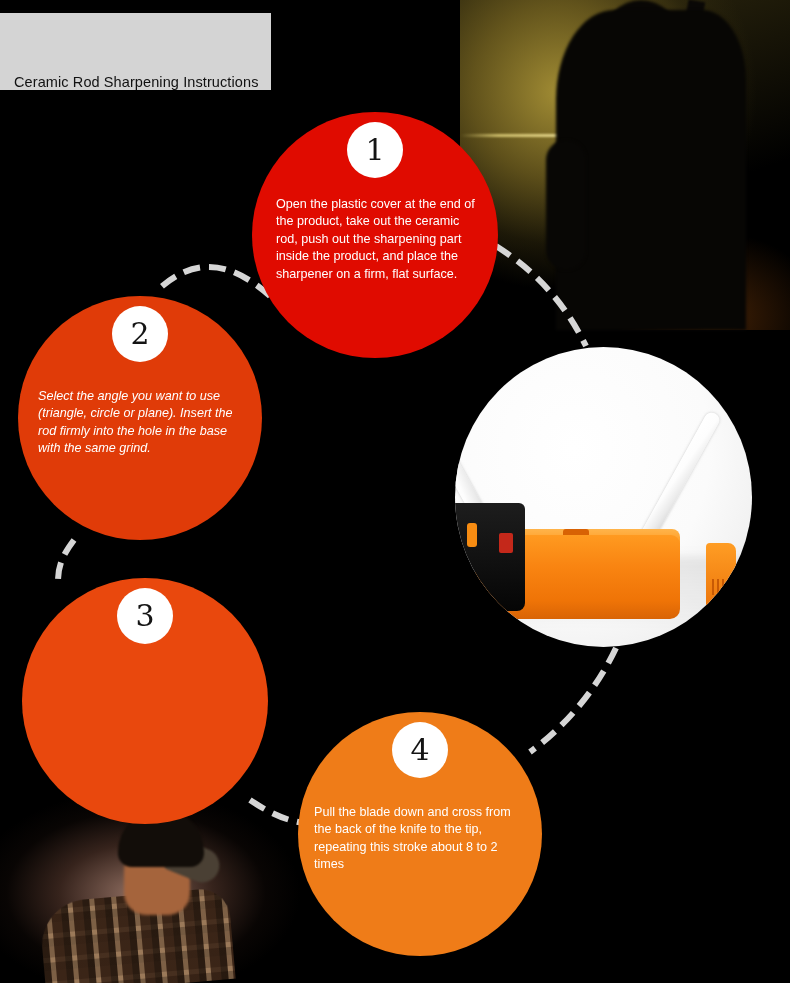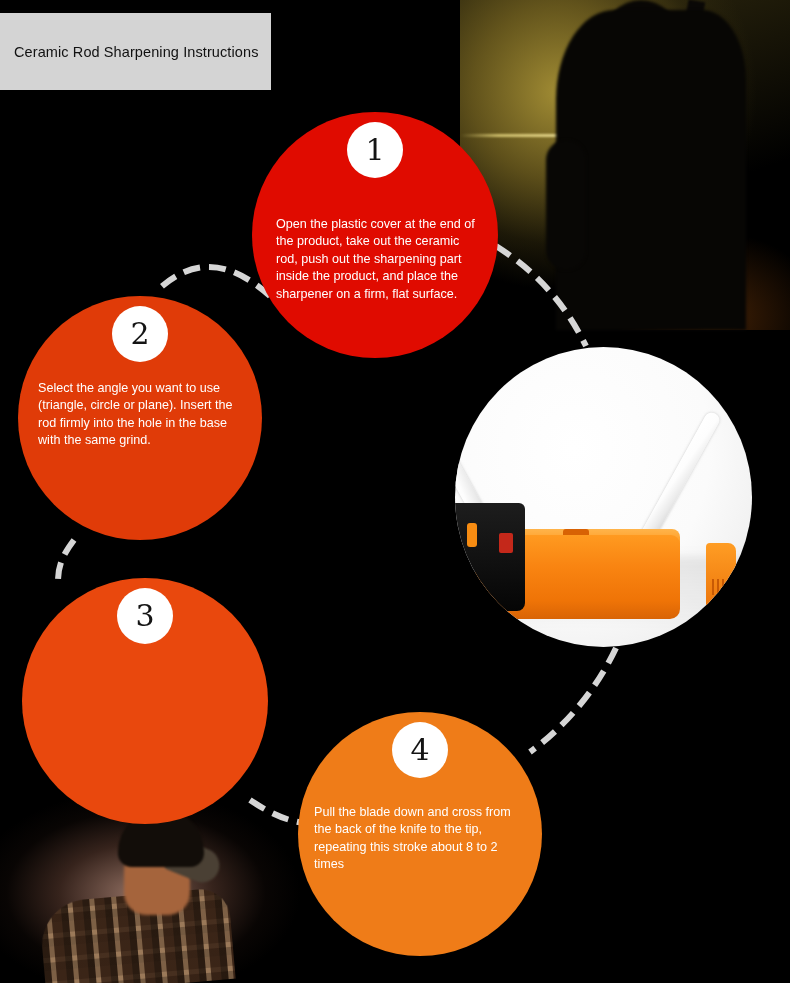--- a/index.html
+++ b/index.html
@@ -155,21 +155,21 @@
 
   
   #title-box {
     position: absolute;
     left: 0;
     top: 13px;
     width: 271px;
     height: 77px;
     background: #d4d4d4;
     display: flex;
-    align-items: center;
+    align-items: flex-end;
   }
   #title-box .title-text {
     padding-left: 14px;
     color: #111111;
     font-size: 14.5px;
     letter-spacing: 0.1px;
     white-space: nowrap;
   }
 
   
@@ -222,28 +222,28 @@
     font-size: 12.6px;
     line-height: 17.4px;
     white-space: pre-line;
   }
 
   #step-1 {
     left: 252px; top: 112px;
     width: 246px; height: 246px;
     background: #e00b00;
   }
-  #step-1 .body-text { top: 84px; padding: 0 22px 0 24px; margin-top: 20px; }
+  #step-1 .body-text { top: 84px; padding: 0 22px 0 24px; }
 
   #step-2 {
     left: 18px; top: 296px;
     width: 244px; height: 244px;
     background: #e03b08;
   }
-  #step-2 .body-text { top: 84px; padding: 0 16px 0 20px; }
+  #step-2 .body-text { top: 92px; padding: 0 16px 0 20px; font-style: italic; }
 
   #step-3 {
     left: 22px; top: 578px;
     width: 246px; height: 246px;
     background: #e9480d;
   }
   #step-3 .body-text { top: 68px; padding: 0 14px 0 6px; }
 
   #step-4 {
     left: 298px; top: 712px;

